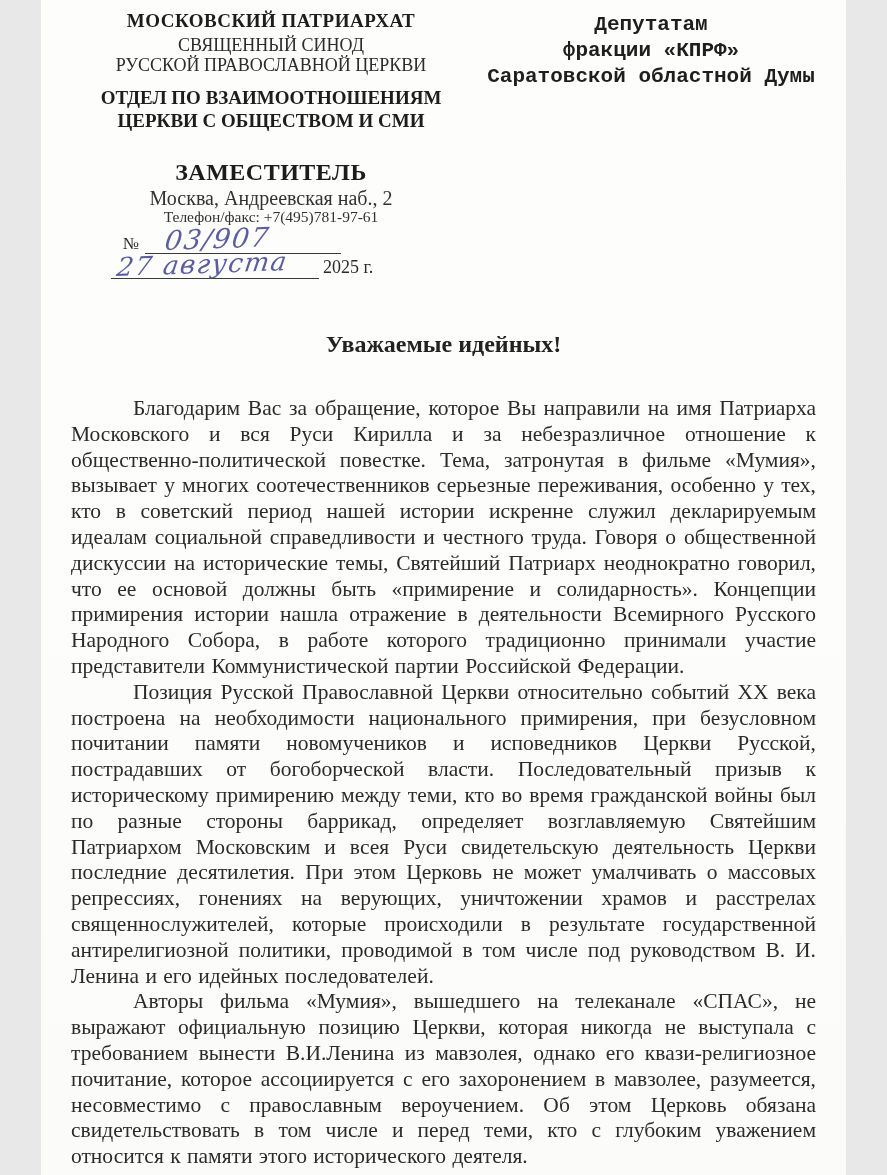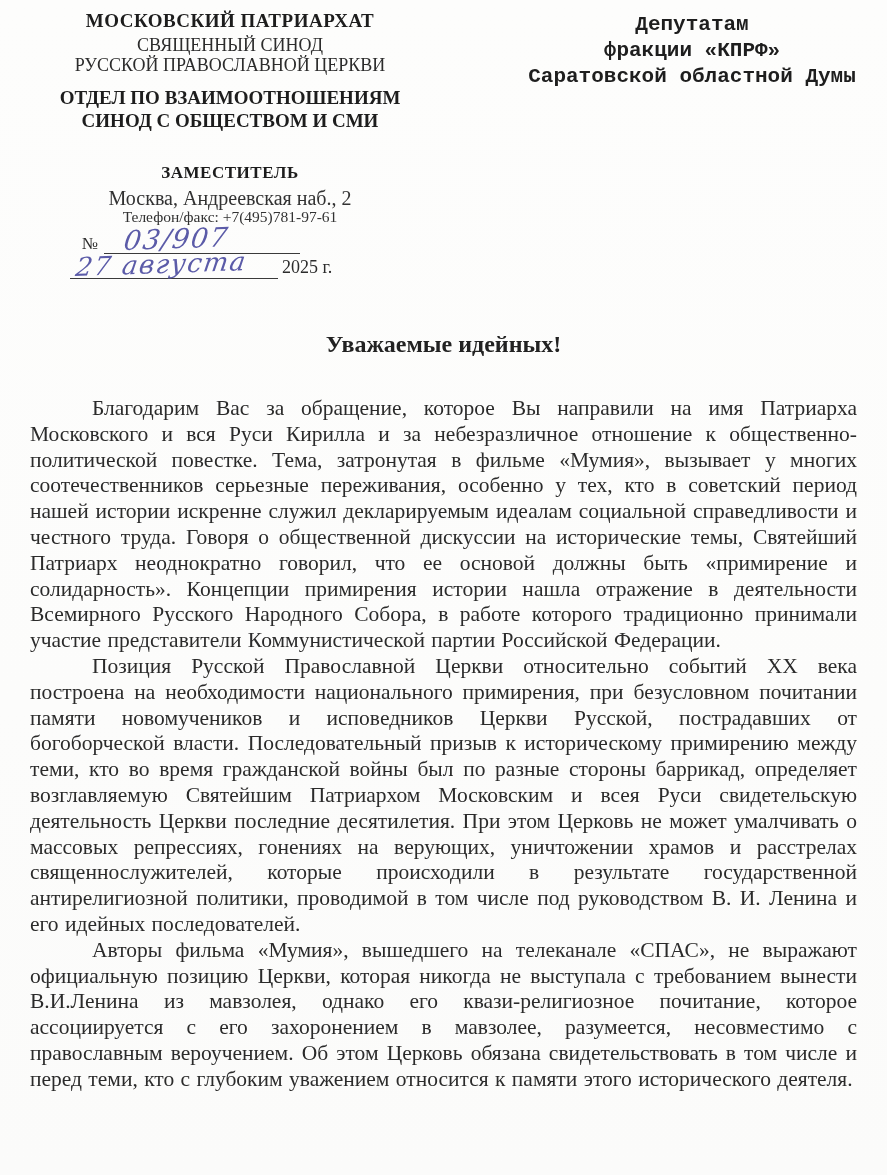--- a/index.html
+++ b/index.html
@@ -1,37 +1,37 @@
 <!DOCTYPE html>
 <html lang="ru" style="--ink: #5b5ba8; --text: #272727;"><head>
 <meta charset="utf-8">
 <style>
   :root { --ink: #5b5ba8; --text: #272727; }
   * { margin: 0; padding: 0; box-sizing: border-box; }
   html, body { background: #e8e8e8; }
   .page {
     position: relative;
-    width: 887px; height: 1175px;
+    width: 805px; height: 1175px;
     margin: 0 auto;
     background: linear-gradient(180deg, #fdfdfc 0%, #fcfcfb 60%, #fbfbfa 100%);
     color: var(--text);
     font-family: "Liberation Serif", "DejaVu Serif", serif;
     overflow: hidden;
     padding: 10px 30px 0 30px;
   }
   
   .letterhead { display: flex; justify-content: space-between; align-items: flex-start; }
   .lh-left { width: 400px; text-align: center; }
   .lh-right { width: 330px; text-align: center; padding-top: 2px;
               font-weight: bold; font-size: 21px; line-height: 26px; color: #1e1e1e; font-family: Liberation Mono, monospace; }
   .org1 { font-weight: bold; font-size: 19px; letter-spacing: .5px; color: #1d1d1d; }
   .org2, .org3 { font-size: 18px; line-height: 20px; color: #2c2c2c; }
   .org2 { margin-top: 3px; }
   .dept { margin-top: 11px; font-weight: bold; font-size: 19px; line-height: 23px; color: #1d1d1d; }
-  .position { margin-top: 27px; font-weight: bold; font-size: 17px; line-height: 27px;
+  .position { margin-top: 27px; font-weight: bold; font-size: 24px; line-height: 27px;
               letter-spacing: .5px; color: #1c1c1c; }
   .addr { font-size: 20px; line-height: 18.5px; margin-top: 3px; color: #323232; }
   .phone { font-size: 15.5px; line-height: 18.5px; color: #323232; }
   
   .reg-lines { text-align: left; margin-top: 2px; }
   .reg-row { display: flex; align-items: flex-end; margin-left: 52px; height: 26px; }
   .reg-row.date-row { margin-left: 40px; height: 25px; }
   .no-sign { font-size: 17px; color: #2c2c2c; margin-right: 6px; }
   .hand-line {
     display: inline-block; border-bottom: 1.6px solid #3a3a3a;
@@ -65,21 +65,21 @@
 
   <div class="letterhead">
 
     <div class="lh-left">
       <div class="org1">МОСКОВСКИЙ ПАТРИАРХАТ</div>
       <div class="org2">СВЯЩЕННЫЙ СИНОД</div>
       <div class="org3">РУССКОЙ ПРАВОСЛАВНОЙ ЦЕРКВИ</div>
 
       <div class="dept">
         <div>ОТДЕЛ ПО ВЗАИМООТНОШЕНИЯМ</div>
-        <div>СИНОД С ОБЩЕСТВОМ И СМИ</div>
+        <div>ЦЕРКВИ С ОБЩЕСТВОМ И СМИ</div>
       </div>
 
       <div class="position">
         <div>ЗАМЕСТИТЕЛЬ</div>
       </div>
 
       <div class="addr">Москва, Андреевская наб., 2</div>
       <div class="phone">Телефон/факс: +7(495)781-97-61</div>
 
       <div class="reg-lines">

